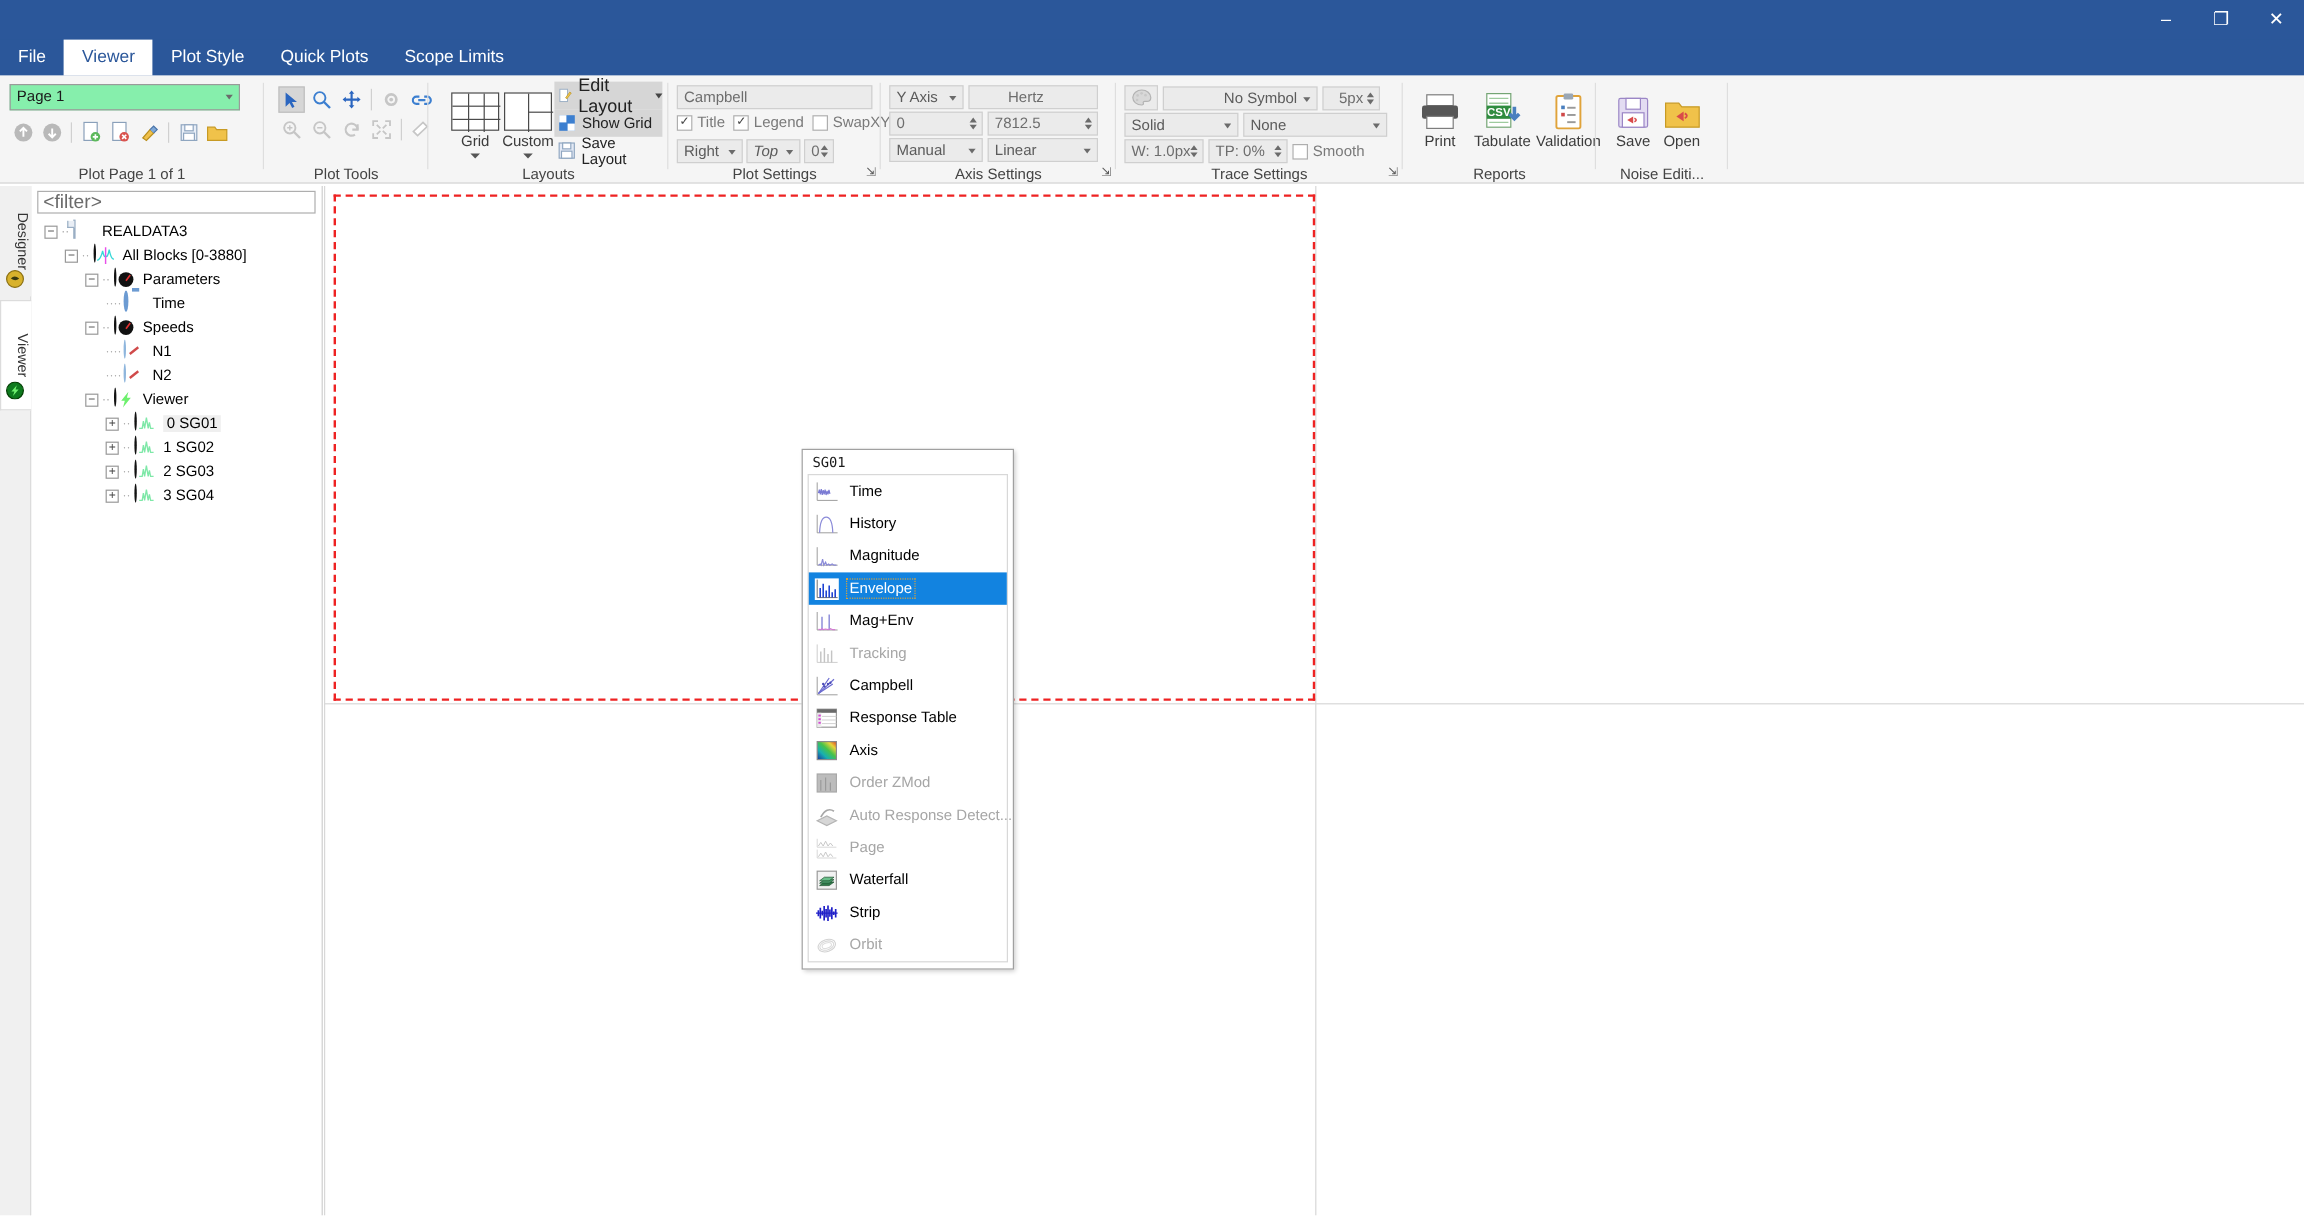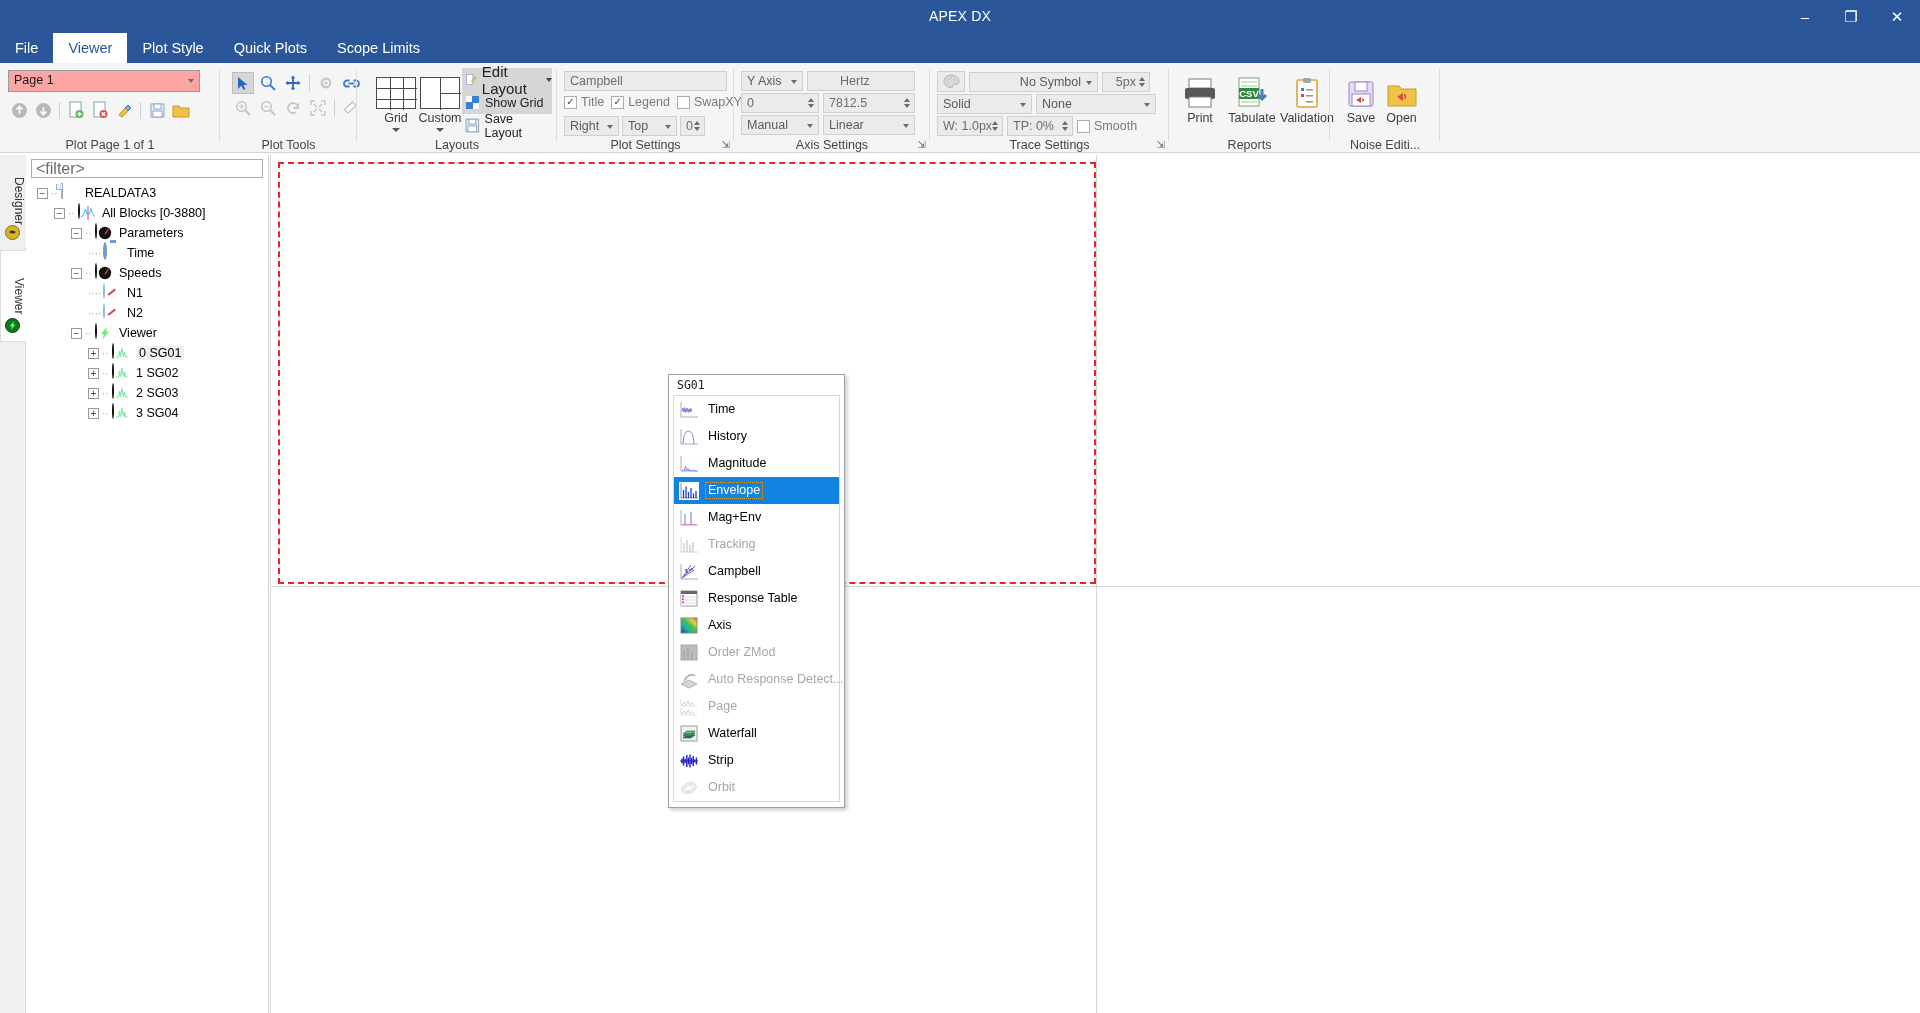--- a/index.html
+++ b/index.html
@@ -236,21 +236,20 @@
   .ctx-ico {
     width: 22px; height: 20px; margin-right: 8px; flex: 0 0 auto;
     position: relative;
   }
   .ctx-lbl { line-height: 1; }
 </style>
 </head>
 <body>
 
 <div class="titlebar">
-  <div class="titlebar-title">APEX DX</div>
   <div class="win-btns">
     <div class="win-btn">–</div>
     <div class="win-btn">❐</div>
     <div class="win-btn close">✕</div>
   </div>
 </div>
 
 <div class="tabstrip">
   <div class="tab">File</div>
   <div class="tab active">Viewer</div>
@@ -273,21 +272,21 @@
       <svg width="11" height="11" viewBox="0 0 11 11">
         <rect x="1" y="5" width="9" height="4" fill="#ffffff"></rect>
       </svg>
     </span>
   </div>
 </div>
 
 <div class="ribbon">
 
   <div class="rgroup" style="left:0; width:220px;">
-    <div class="combo" style="position:absolute; left:8px; top:7px; width:192px; height:22px; background:#fca5a5; border:1px solid #9a9a9a; color:#1a1a1a;">Page 1</div>
+    <div class="combo" style="position:absolute; left:8px; top:7px; width:192px; height:22px; background:#86efac; border:1px solid #9a9a9a; color:#1a1a1a;">Page 1</div>
 
     <div style="position:absolute; left:8px; top:36px; display:flex; align-items:center; gap:2px;">
       <span class="iconbtn">
         <svg width="17" height="17" viewBox="0 0 17 17">
             <circle cx="8.5" cy="8.5" r="7.5" fill="#b9b9b9"></circle>
             <path d="M8.5 4.5 L8.5 12 M5.5 7.5 L8.5 4.5 L11.5 7.5" stroke="#fff" stroke-width="1.6" fill="none"></path>
           </svg>
       </span>
       <span class="iconbtn">
         <svg width="17" height="17" viewBox="0 0 17 17">
@@ -474,21 +473,21 @@
         <span>Legend</span>
       </span>
       <span class="chk">
         <span class="chkbox"></span>
         <span>SwapXY</span>
       </span>
     </div>
 
     <div style="position:absolute; left:7px; top:53px; display:flex; gap:3px; align-items:center;">
       <span class="combo" style="width:55px;">Right</span>
-      <span class="combo" style="width:55px;">Top</span>
+      <span class="combo" style="width:45px;font-style:italic;">Top</span>
       <span class="txtbox spin" style="width:25px; padding-right:12px;">0</span>
     </div>
 
     <div class="rgroup-label">Plot Settings</div>
     <div class="dlg-launcher">⇲</div>
     <div class="rgroup-sep" style="right:0;"></div>
   </div>
 
   <div class="rgroup" style="left:734px; width:196px;">
     <div style="position:absolute; left:7px; top:8px; display:flex; gap:4px;">

